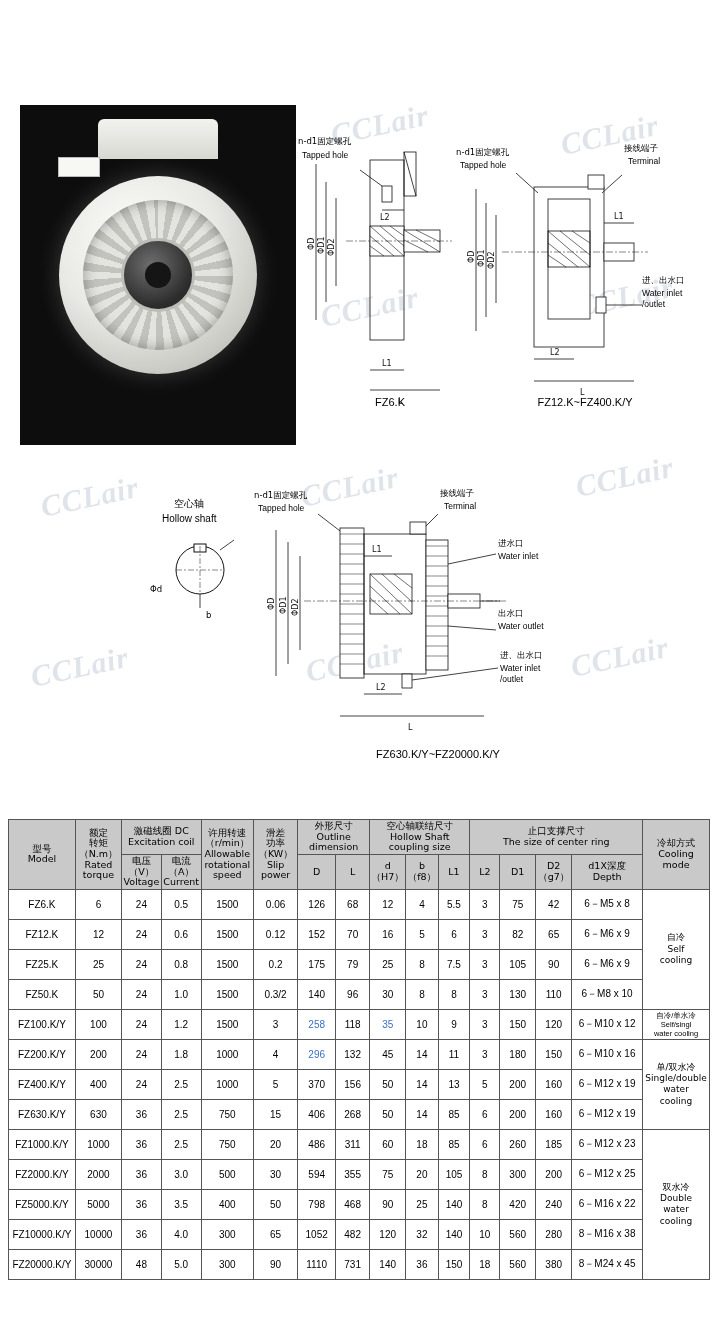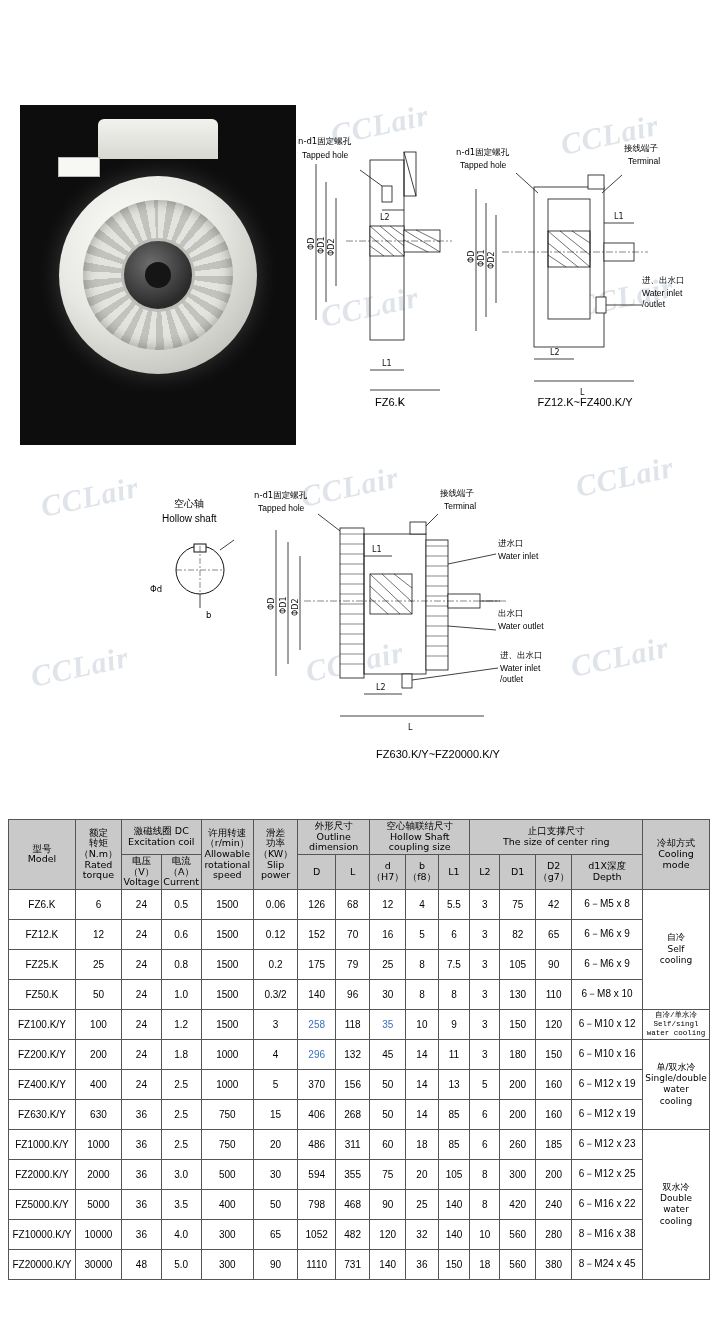--- a/index.html
+++ b/index.html
@@ -113,21 +113,21 @@
     font-size:9.5px;
     line-height:1.12;
     font-family:"DejaVu Sans",sans-serif;
   }
   table.spec tbody td{
     height:27px;
     background:#fff;
   }
   td.model{font-size:10px;}
   td.cool{font-size:9px;line-height:1.25;font-family:"DejaVu Sans",sans-serif;}
-  td.small{font-size:7.5px;line-height:1.2;font-family:Liberation Mono, monospace;}
+  td.small{font-size:7.5px;line-height:1.2;font-family:Liberation Sans, sans-serif;}
   .blue{color:#3b6fbf;}
 </style>
 </head>
 <body>
 
 <div class="page">
 
   <div class="wm" style="left:88px;top:120px;">CCLair</div>
   <div class="wm" style="left:330px;top:108px;">CCLair</div>
   <div class="wm" style="left:560px;top:118px;">CCLair</div>

